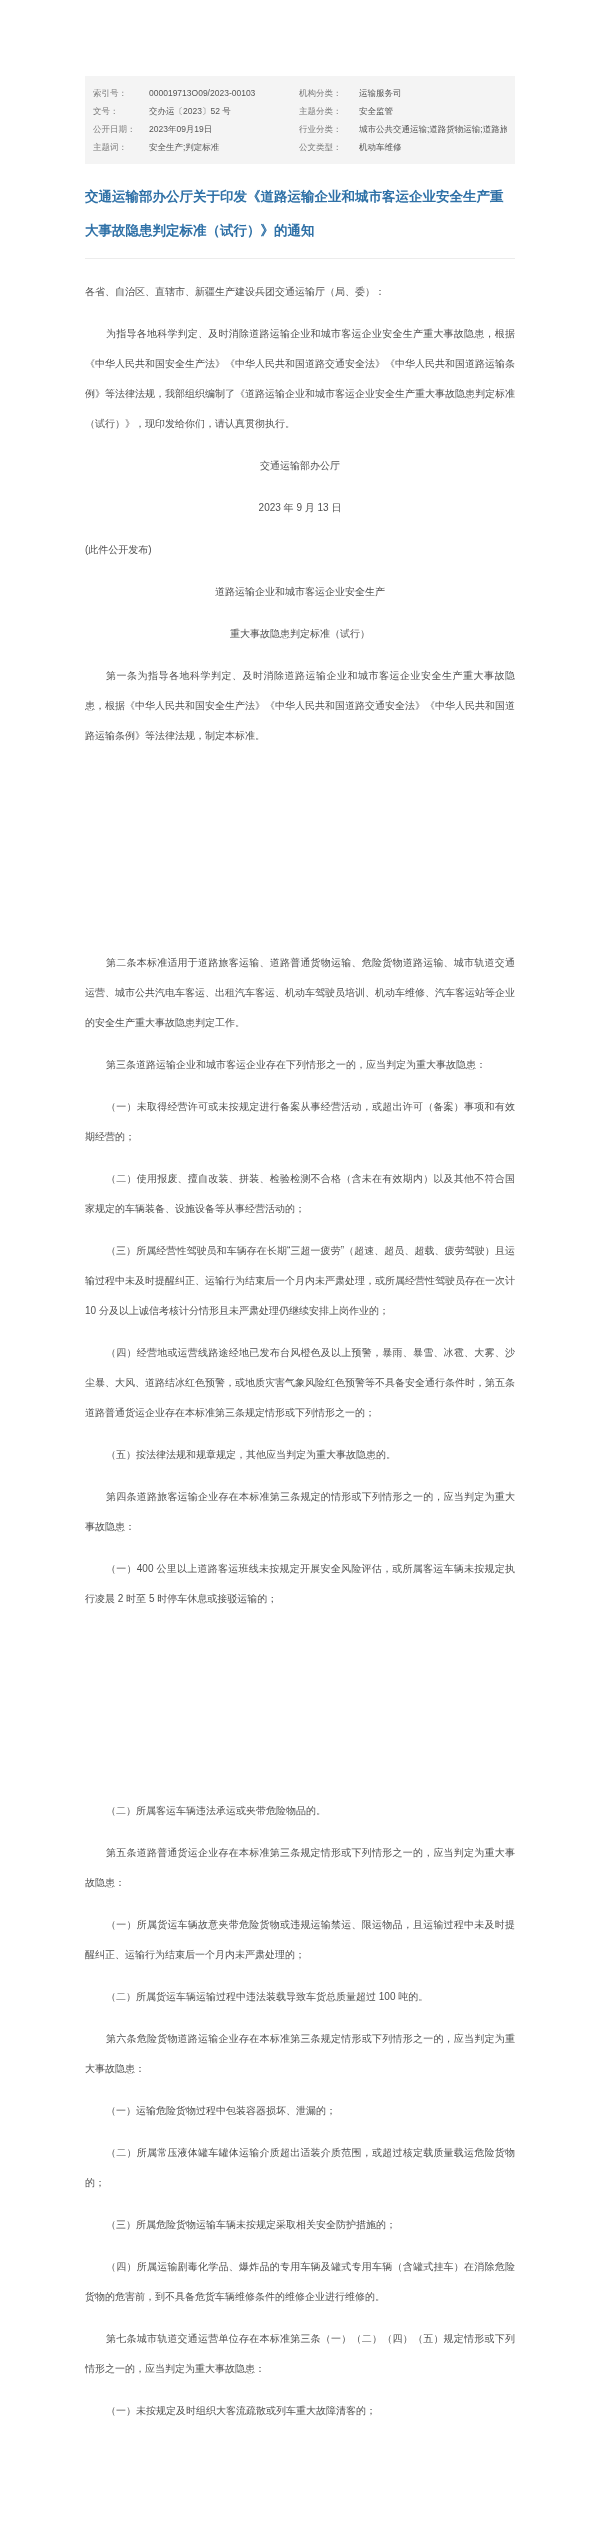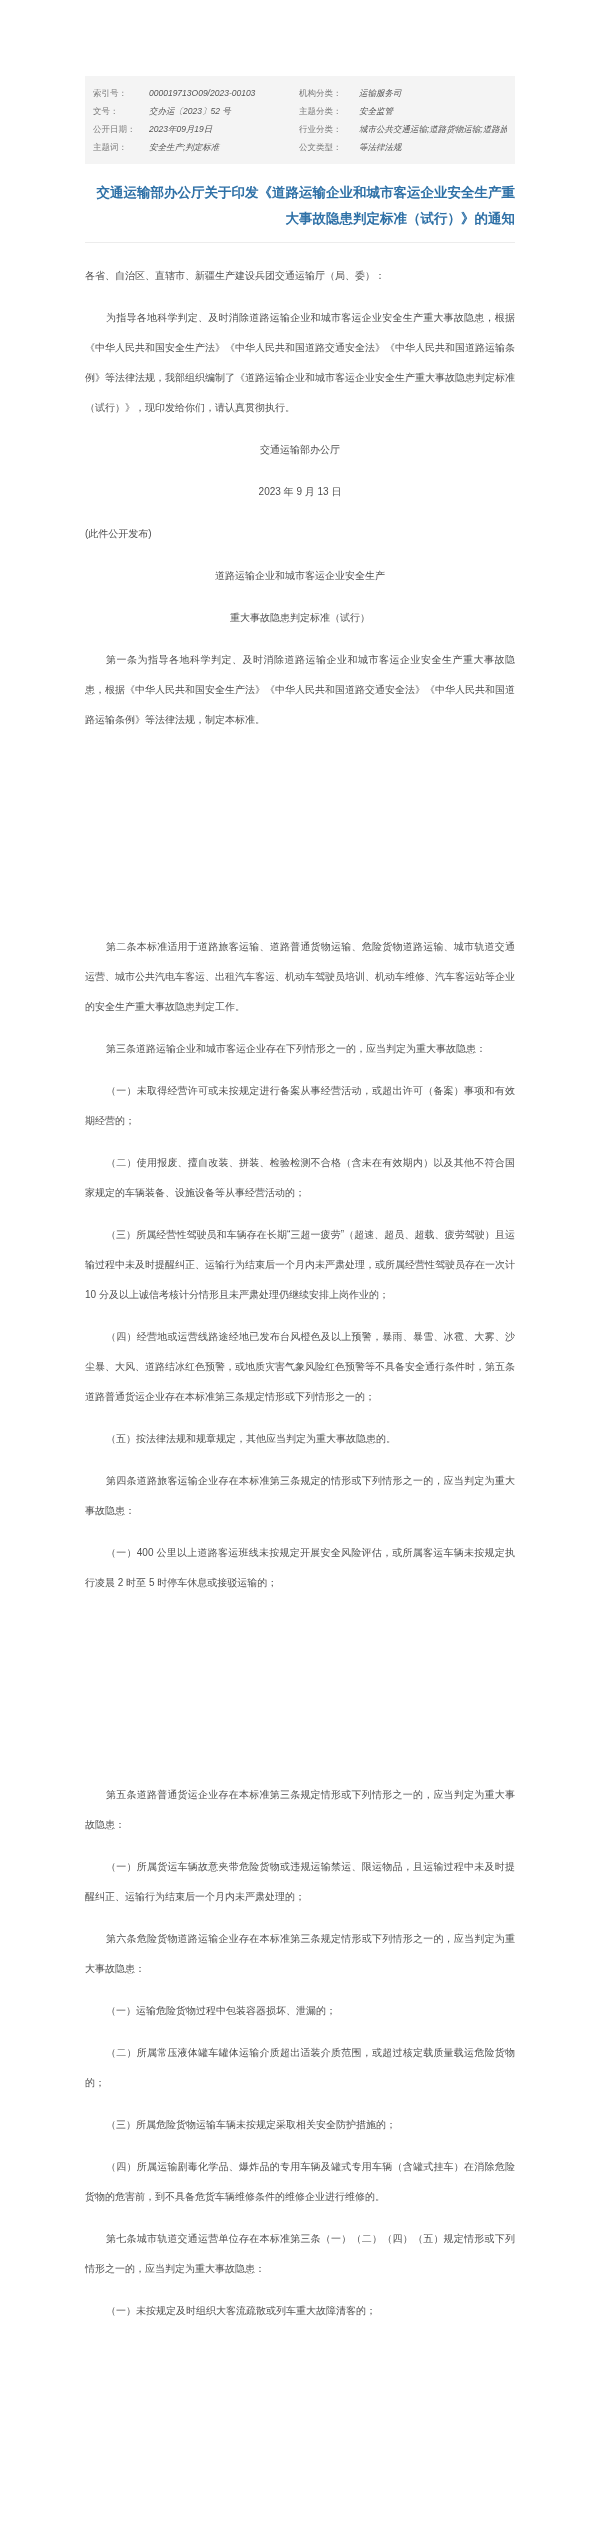--- a/index.html
+++ b/index.html
@@ -17,29 +17,29 @@
     background: #f4f4f4;
     padding: 8px 8px;
     display: grid;
     grid-template-columns: 54px 148px 58px 1fr;
     column-gap: 2px;
     font-size: 8.5px;
     line-height: 18px;
     color: #555;
   }
   .meta-label { color: #7a7a7a; white-space: nowrap; }
-  .meta-value { color: #555555; white-space: nowrap; overflow: hidden; font-style: italic; }
+  .meta-value { color: #555555; white-space: nowrap; overflow: hidden; }
 
   
   .doc-title {
     margin-top: 16px;
     font-size: 13.5px;
     font-weight: bold;
-    text-align: right;
-    line-height: 26px;
+    text-align: left;
+    line-height: 34px;
   }
 
   .divider {
     border: none;
     border-top: 1px solid #ececec;
     margin-top: 10px;
   }
 
   
   .doc-body {
@@ -69,21 +69,21 @@
         <span class="meta-value">交办运〔2023〕52 号</span>
         <span class="meta-label">主题分类：</span>
         <span class="meta-value">安全监管</span>
         <span class="meta-label">公开日期：</span>
         <span class="meta-value">2023年09月19日</span>
         <span class="meta-label">行业分类：</span>
         <span class="meta-value">城市公共交通运输;道路货物运输;道路旅客运输</span>
         <span class="meta-label">主题词：</span>
         <span class="meta-value">安全生产;判定标准</span>
         <span class="meta-label">公文类型：</span>
-        <span class="meta-value">等法律法规</span>
+        <span class="meta-value">机动车维修</span>
       </div>
 
     <h1 class="doc-title" style="color: rgb(47, 113, 167);">交通运输部办公厅关于印发《道路运输企业和城市客运企业安全生产重大事故隐患判定标准（试行）》的通知</h1>
 
     <hr class="divider">
 
     <div class="doc-body" style="color: rgb(79, 79, 79);">
         <p class="plain">各省、自治区、直辖市、新疆生产建设兵团交通运输厅（局、委）：</p>
         <p class="indent">为指导各地科学判定、及时消除道路运输企业和城市客运企业安全生产重大事故隐患，根据《中华人民共和国安全生产法》《中华人民共和国道路交通安全法》《中华人民共和国道路运输条例》等法律法规，我部组织编制了《道路运输企业和城市客运企业安全生产重大事故隐患判定标准（试行）》，现印发给你们，请认真贯彻执行。</p>
         <p class="right">交通运输部办公厅</p>
@@ -96,22 +96,24 @@
         <p class="indent">第二条本标准适用于道路旅客运输、道路普通货物运输、危险货物道路运输、城市轨道交通运营、城市公共汽电车客运、出租汽车客运、机动车驾驶员培训、机动车维修、汽车客运站等企业的安全生产重大事故隐患判定工作。</p>
         <p class="indent">第三条道路运输企业和城市客运企业存在下列情形之一的，应当判定为重大事故隐患：</p>
         <p class="indent">（一）未取得经营许可或未按规定进行备案从事经营活动，或超出许可（备案）事项和有效期经营的；</p>
         <p class="indent">（二）使用报废、擅自改装、拼装、检验检测不合格（含未在有效期内）以及其他不符合国家规定的车辆装备、设施设备等从事经营活动的；</p>
         <p class="indent">（三）所属经营性驾驶员和车辆存在长期“三超一疲劳”（超速、超员、超载、疲劳驾驶）且运输过程中未及时提醒纠正、运输行为结束后一个月内未严肃处理，或所属经营性驾驶员存在一次计 10 分及以上诚信考核计分情形且未严肃处理仍继续安排上岗作业的；</p>
         <p class="indent">（四）经营地或运营线路途经地已发布台风橙色及以上预警，暴雨、暴雪、冰雹、大雾、沙尘暴、大风、道路结冰红色预警，或地质灾害气象风险红色预警等不具备安全通行条件时，第五条道路普通货运企业存在本标准第三条规定情形或下列情形之一的；</p>
         <p class="indent">（五）按法律法规和规章规定，其他应当判定为重大事故隐患的。</p>
         <p class="indent">第四条道路旅客运输企业存在本标准第三条规定的情形或下列情形之一的，应当判定为重大事故隐患：</p>
         <p class="indent">（一）400 公里以上道路客运班线未按规定开展安全风险评估，或所属客运车辆未按规定执行凌晨 2 时至 5 时停车休息或接驳运输的；</p>
         <div style="height: 170px;"></div>
+        <p class="indent">（二）所属客运车辆违法承运或夹带危险物品的。</p>
         <p class="indent">第五条道路普通货运企业存在本标准第三条规定情形或下列情形之一的，应当判定为重大事故隐患：</p>
         <p class="indent">（一）所属货运车辆故意夹带危险货物或违规运输禁运、限运物品，且运输过程中未及时提醒纠正、运输行为结束后一个月内未严肃处理的；</p>
+        <p class="indent">（二）所属货运车辆运输过程中违法装载导致车货总质量超过 100 吨的。</p>
         <p class="indent">第六条危险货物道路运输企业存在本标准第三条规定情形或下列情形之一的，应当判定为重大事故隐患：</p>
         <p class="indent">（一）运输危险货物过程中包装容器损坏、泄漏的；</p>
         <p class="indent">（二）所属常压液体罐车罐体运输介质超出适装介质范围，或超过核定载质量载运危险货物的；</p>
         <p class="indent">（三）所属危险货物运输车辆未按规定采取相关安全防护措施的；</p>
         <p class="indent">（四）所属运输剧毒化学品、爆炸品的专用车辆及罐式专用车辆（含罐式挂车）在消除危险货物的危害前，到不具备危货车辆维修条件的维修企业进行维修的。</p>
         <p class="indent">第七条城市轨道交通运营单位存在本标准第三条（一）（二）（四）（五）规定情形或下列情形之一的，应当判定为重大事故隐患：</p>
         <p class="indent">（一）未按规定及时组织大客流疏散或列车重大故障清客的；</p>
       </div>
 
   </div>

